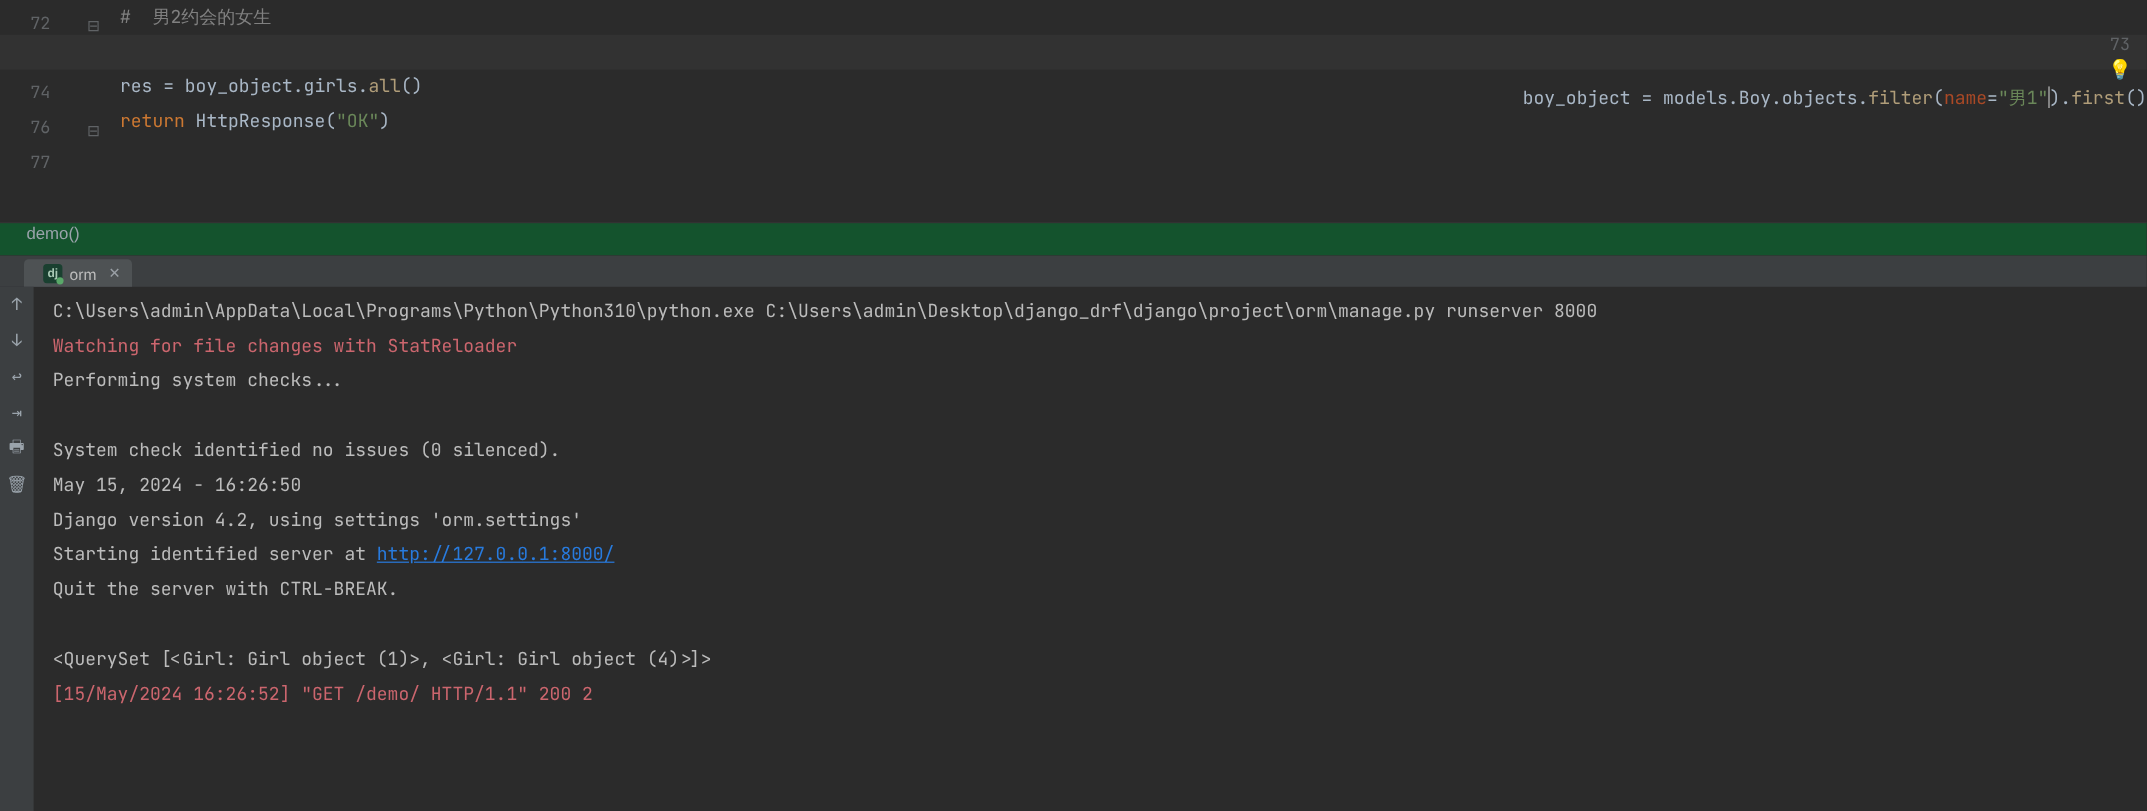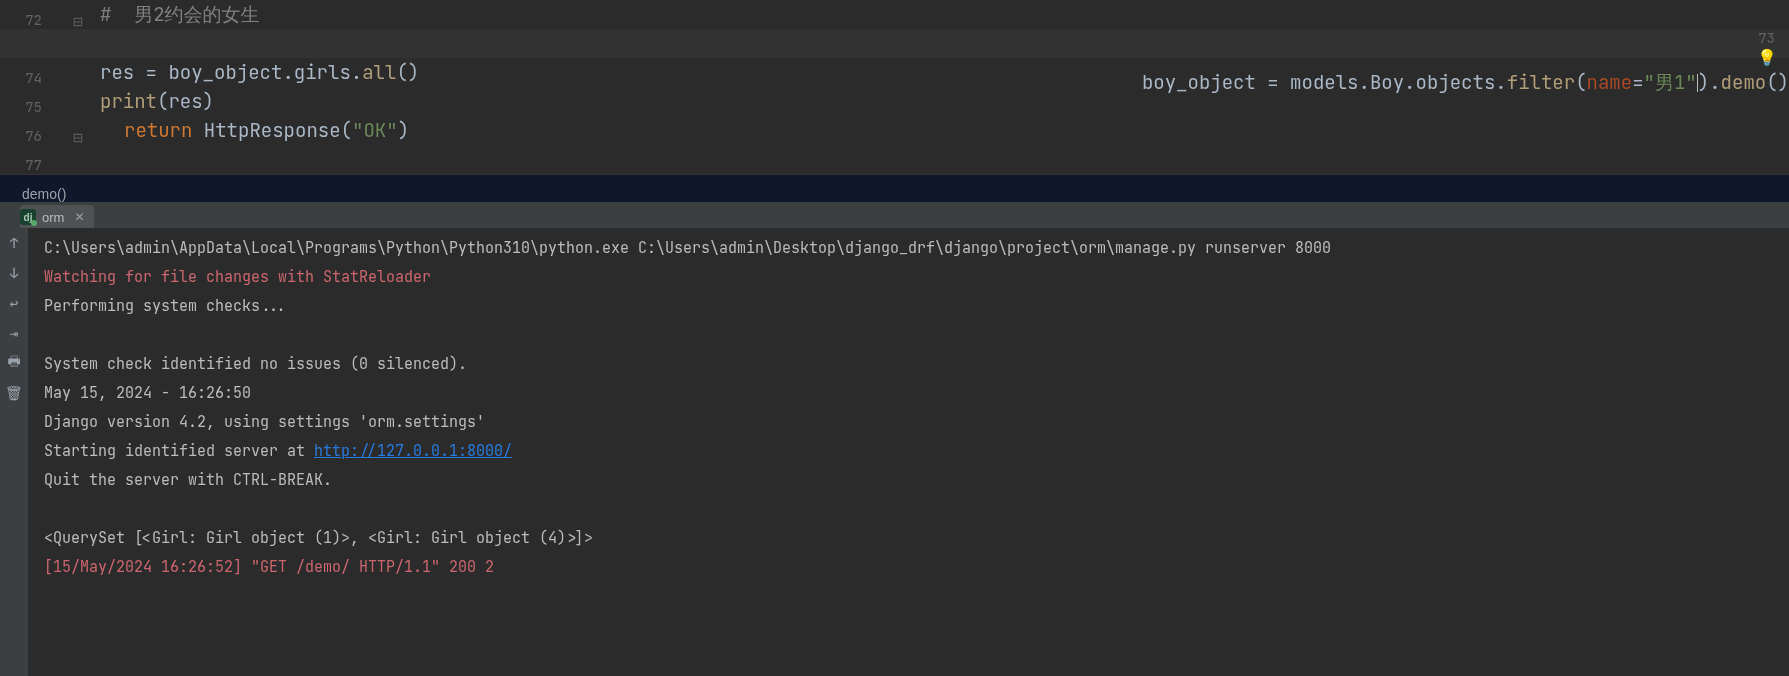--- a/index.html
+++ b/index.html
@@ -73,59 +73,60 @@
     color: #606366;
     font-size: 13px;
     font-family: Arial,sans-serif;
   }
   .bulb {
     color: #f2c55c;
     font-size: 16px;
   }
   .code-text {
     white-space: pre;
-    font-size: 19px;
+    font-size: 15px;
     line-height: 29px;
   }
   .c-comment { color: #808080; }
-  .c-kw { color: #cc7832; margin-left: 24px; }
+  .c-kw { color: #cc7832; }
   .c-str { color: #6a8759; }
   .c-fn { color: #b09d79; }
   .c-param { color: #aa4926; }
   .crumb-bar {
     height: 28px;
-    background: #0f172a;
+    background: #14532d;
     color: #9aa3ab;
     font-family: "Segoe UI",Arial,sans-serif;
     font-size: 14px;
     padding-left: 22px;
     display: flex;
-    align-items: flex-end;
+    align-items: flex-start;
     border-top: 1px solid #323232;
+    margin-top: 40px;
   }
   .run-panel {
     flex: 1;
     display: flex;
     flex-direction: column;
     background: #2b2b2b;
   }
   .run-tab-bar {
     height: 26px;
     background: #3c3f41;
     display: flex;
     align-items: flex-end;
     padding-left: 20px;
     font-family: "Segoe UI",Arial,sans-serif;
     font-size: 13px;
   }
   .run-tab {
     display: flex;
     align-items: center;
     gap: 6px;
-    padding: 4px 10px 3px 0;
+    padding: 4px 10px 3px 16px;
     color: #bbbbbb;
     background: #4e5254;
     border-top-left-radius: 4px;
     border-top-right-radius: 4px;
   }
   .dj-icon {
     width: 16px; height: 16px; border-radius: 3px;
     background: #1a4030;
     color: #a9c9b5;
     font-size: 10px;
@@ -189,34 +190,29 @@
             <span class="fold-mark">⊟</span>
           </span>
         <span class="code-text"><span class="c-comment">#  男2约会的女生</span></span>
       </div>
 
       <div class="code-row caret-line">
         <span class="gutter-num">73</span>
         <span class="gutter-indicator">
             <span class="bulb">💡</span>
           </span>
-        <span class="code-text"><span>boy_object = models.Boy.objects.</span><span class="c-fn">filter</span><span>(</span><span class="c-param">name</span><span>=</span><span class="c-str">"男1"</span><span class="caret"></span><span>).</span><span class="c-fn">demo</span><span>()</span></span>
+        <span class="code-text"><span>boy_object = models.Boy.objects.</span><span class="c-fn">filter</span><span>(</span><span class="c-param">name</span><span>=</span><span class="c-str">"男1"</span><span class="caret"></span><span>).</span><span class="c-fn">first</span><span>()</span></span>
       </div>
 
       <div class="code-row">
         <span class="gutter-num">74</span>
         <span class="gutter-indicator"></span>
         <span class="code-text"><span>res = boy_object.girls.</span><span class="c-fn">all</span><span>()</span></span>
       </div>
 
-      <div class="code-row">
-        <span class="gutter-num">75</span>
-        <span class="gutter-indicator"></span>
-        <span class="code-text"><span class="c-fn">print</span><span>(res)</span></span>
-      </div>
 
       <div class="code-row">
         <span class="gutter-num">76</span>
         <span class="gutter-indicator">
             <span class="fold-mark">⊟</span>
           </span>
         <span class="code-text"><span class="c-kw">return </span><span>HttpResponse(</span><span class="c-str">"OK"</span><span>)</span></span>
       </div>
 
       <div class="code-row">

